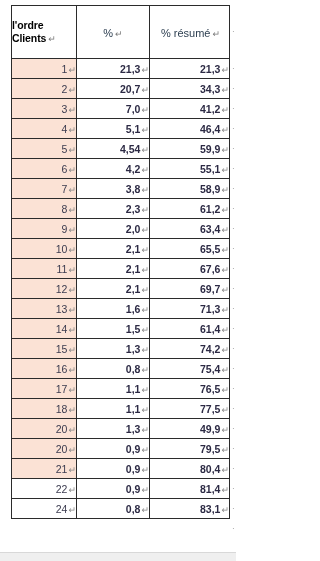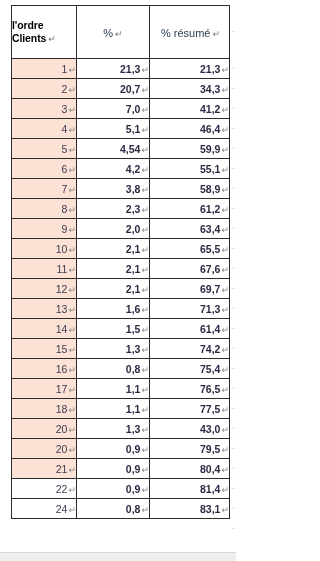--- a/index.html
+++ b/index.html
@@ -229,21 +229,21 @@
           <td class="cell-val"><span>76,5</span><span class="pilcrow">↵</span></td>
         </tr>
         <tr class="data-row">
           <td class="cell-order fill"><span>18</span><span class="pilcrow">↵</span></td>
           <td class="cell-val"><span>1,1</span><span class="pilcrow">↵</span></td>
           <td class="cell-val"><span>77,5</span><span class="pilcrow">↵</span></td>
         </tr>
         <tr class="data-row">
           <td class="cell-order fill"><span>20</span><span class="pilcrow">↵</span></td>
           <td class="cell-val"><span>1,3</span><span class="pilcrow">↵</span></td>
-          <td class="cell-val"><span>43,0</span><span class="pilcrow">↵</span></td>
+          <td class="cell-val"><span>49,9</span><span class="pilcrow">↵</span></td>
         </tr>
         <tr class="data-row">
           <td class="cell-order fill"><span>20</span><span class="pilcrow">↵</span></td>
           <td class="cell-val"><span>0,9</span><span class="pilcrow">↵</span></td>
           <td class="cell-val"><span>79,5</span><span class="pilcrow">↵</span></td>
         </tr>
         <tr class="data-row">
           <td class="cell-order fill"><span>21</span><span class="pilcrow">↵</span></td>
           <td class="cell-val"><span>0,9</span><span class="pilcrow">↵</span></td>
           <td class="cell-val"><span>80,4</span><span class="pilcrow">↵</span></td>

